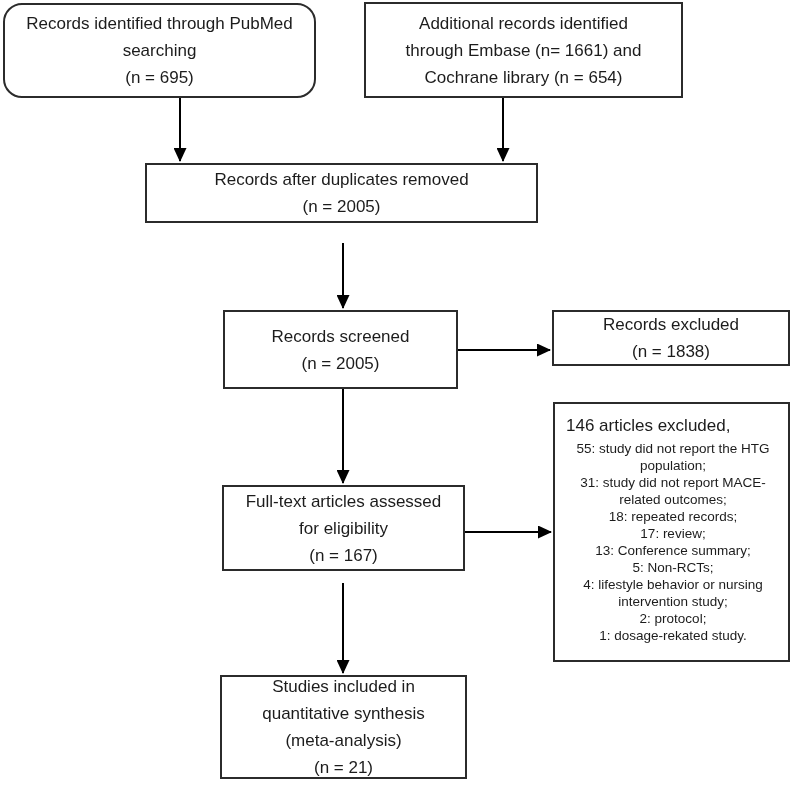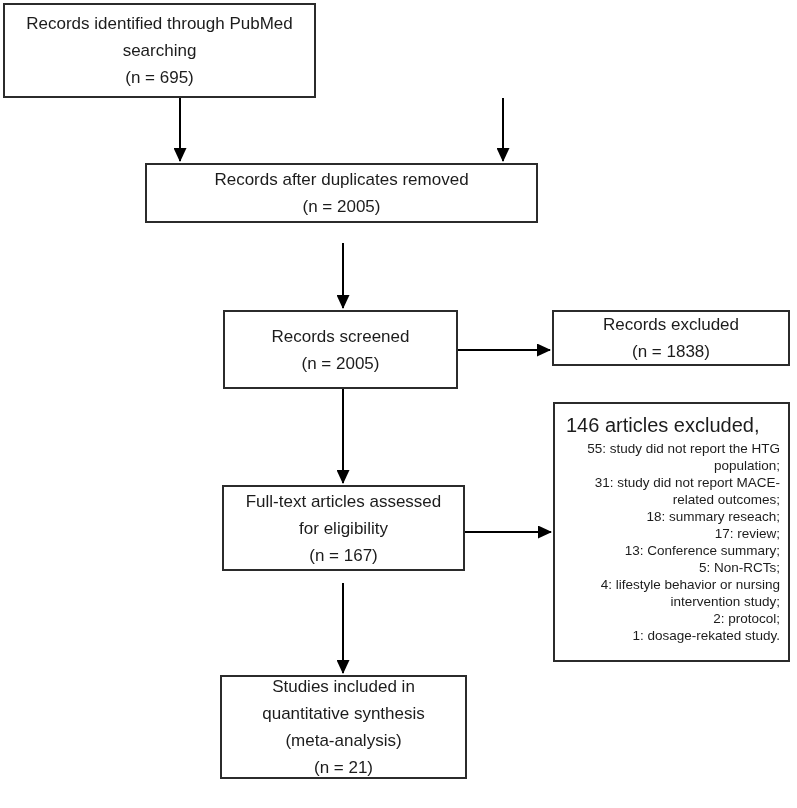--- a/index.html
+++ b/index.html
@@ -34,40 +34,40 @@
     justify-content: center;
   }
   .box-text {
     white-space: pre-line;
     text-align: center;
     font-size: 17px;
     line-height: 27px;
     width: 100%;
   }
   
-  .b-pubmed      { left: 3px;   top: 3px;   width: 313px; height: 95px;  }
+  .b-pubmed      { left: 3px;   top: 3px;   width: 313px; height: 95px; border-radius: 19px;  }
   .b-additional  { left: 364px; top: 2px;   width: 319px; height: 96px;  }
   .b-duplicates  { left: 145px; top: 163px; width: 393px; height: 60px;  }
   .b-screened    { left: 223px; top: 310px; width: 235px; height: 79px;  }
   .b-excluded    { left: 552px; top: 310px; width: 238px; height: 56px; justify-content: center;  }
   .b-fulltext    { left: 222px; top: 485px; width: 243px; height: 86px;  }
   .b-reasons     { left: 553px; top: 402px; width: 237px; height: 260px;
                    display: block; padding: 10px 8px 8px 11px; }
   .b-included    { left: 220px; top: 675px; width: 247px; height: 104px; }
 
   .excl-title {
-    font-size: 20px;
+    font-size: 17px;
     line-height: 23px;
     margin-bottom: 3px;
     text-align: left;
   }
   .excl-reason {
     font-size: 13.5px;
     line-height: 17px;
-    text-align: right;
+    text-align: center;
   }
 </style>
 </head>
 <body>
 
 <div class="canvas">
 
   <svg class="arrows" viewBox="0 0 797 808" xmlns="http://www.w3.org/2000/svg">
     <defs>
       <marker id="arrowhead" markerUnits="userSpaceOnUse" markerWidth="15" markerHeight="13" refX="13" refY="6.5" orient="auto">
@@ -82,20 +82,25 @@
     <line x1="465" y1="532" x2="551" y2="532" stroke="#000" stroke-width="2" marker-end="url(#arrowhead)"></line>
     <line x1="343" y1="583" x2="343" y2="673" stroke="#000" stroke-width="2" marker-end="url(#arrowhead)"></line>
   </svg>
 
   <div class="box b-pubmed">
     <div class="box-text">Records identified through PubMed
 searching
 (n = 695)</div>
   </div>
 
+  <div class="box b-additional">
+    <div class="box-text">Additional records identified
+through Embase (n= 1661) and
+Cochrane library (n = 654)</div>
+  </div>
 
   <div class="box b-duplicates">
     <div class="box-text">Records after duplicates removed
 (n = 2005)</div>
   </div>
 
   <div class="box b-screened">
     <div class="box-text">Records screened
 (n = 2005)</div>
   </div>
@@ -108,21 +113,21 @@
   <div class="box b-fulltext">
     <div class="box-text">Full-text articles assessed
 for eligibility
 (n = 167)</div>
   </div>
 
   <div class="box b-reasons">
     <div class="excl-title">146 articles excluded,</div>
     <div class="excl-reason">55: study did not report the HTG population;</div>
     <div class="excl-reason">31: study did not report MACE-related outcomes;</div>
-    <div class="excl-reason">18: summary reseach;</div>
+    <div class="excl-reason">18: repeated records;</div>
     <div class="excl-reason">17: review;</div>
     <div class="excl-reason">13: Conference summary;</div>
     <div class="excl-reason">5: Non-RCTs;</div>
     <div class="excl-reason">4: lifestyle behavior or nursing intervention study;</div>
     <div class="excl-reason">2: protocol;</div>
     <div class="excl-reason">1: dosage-rekated study.</div>
   </div>
 
   <div class="box b-included">
     <div class="box-text">Studies included in

